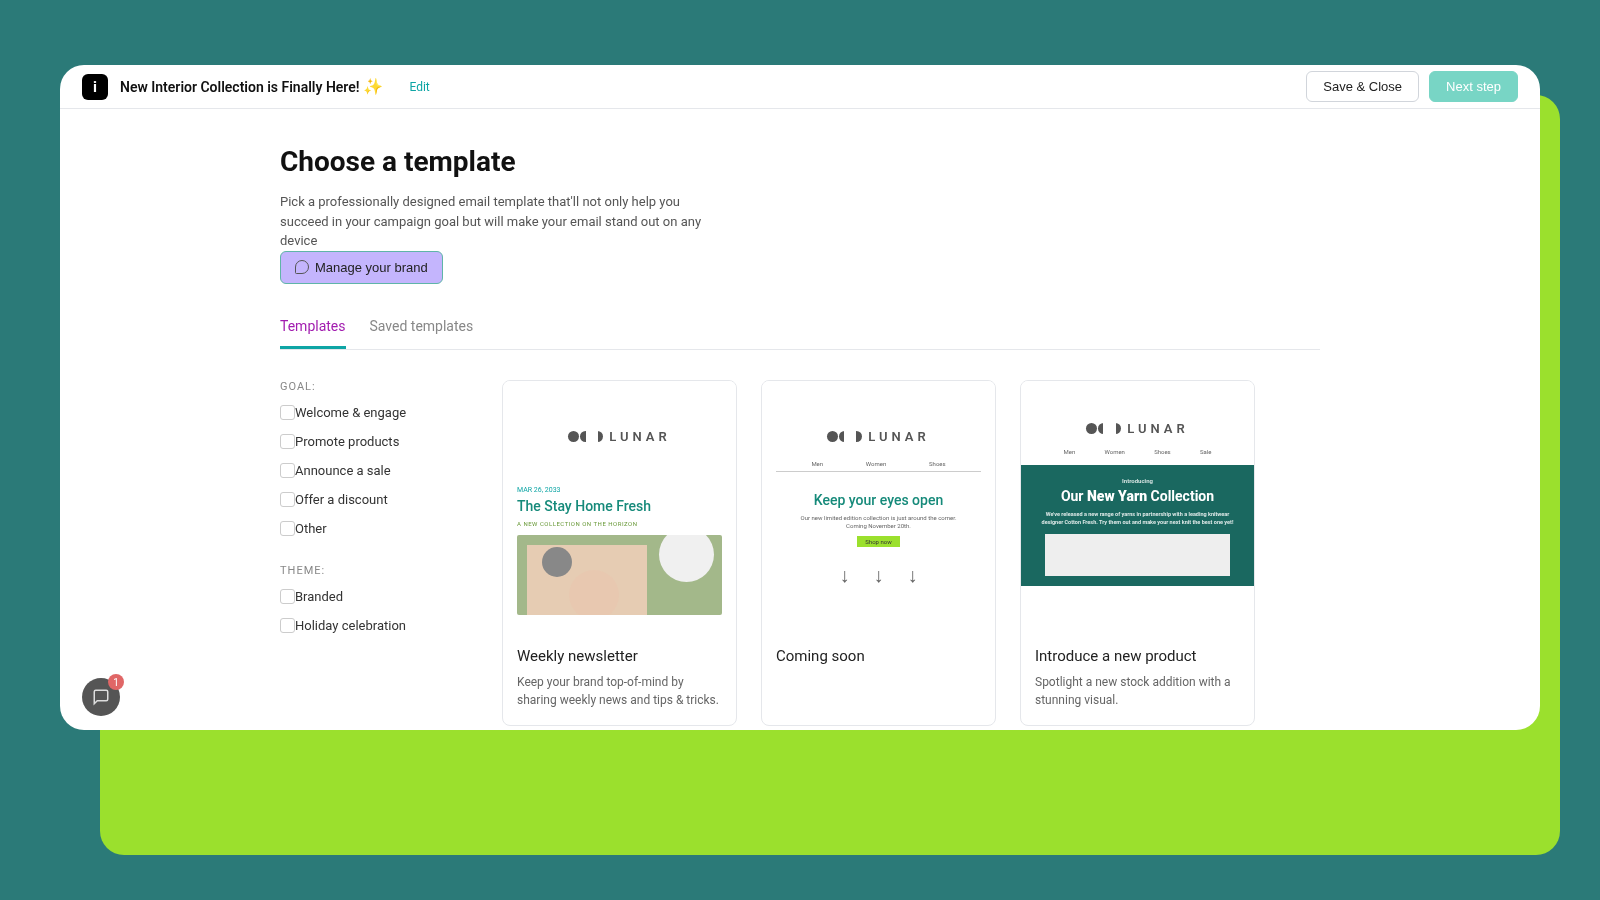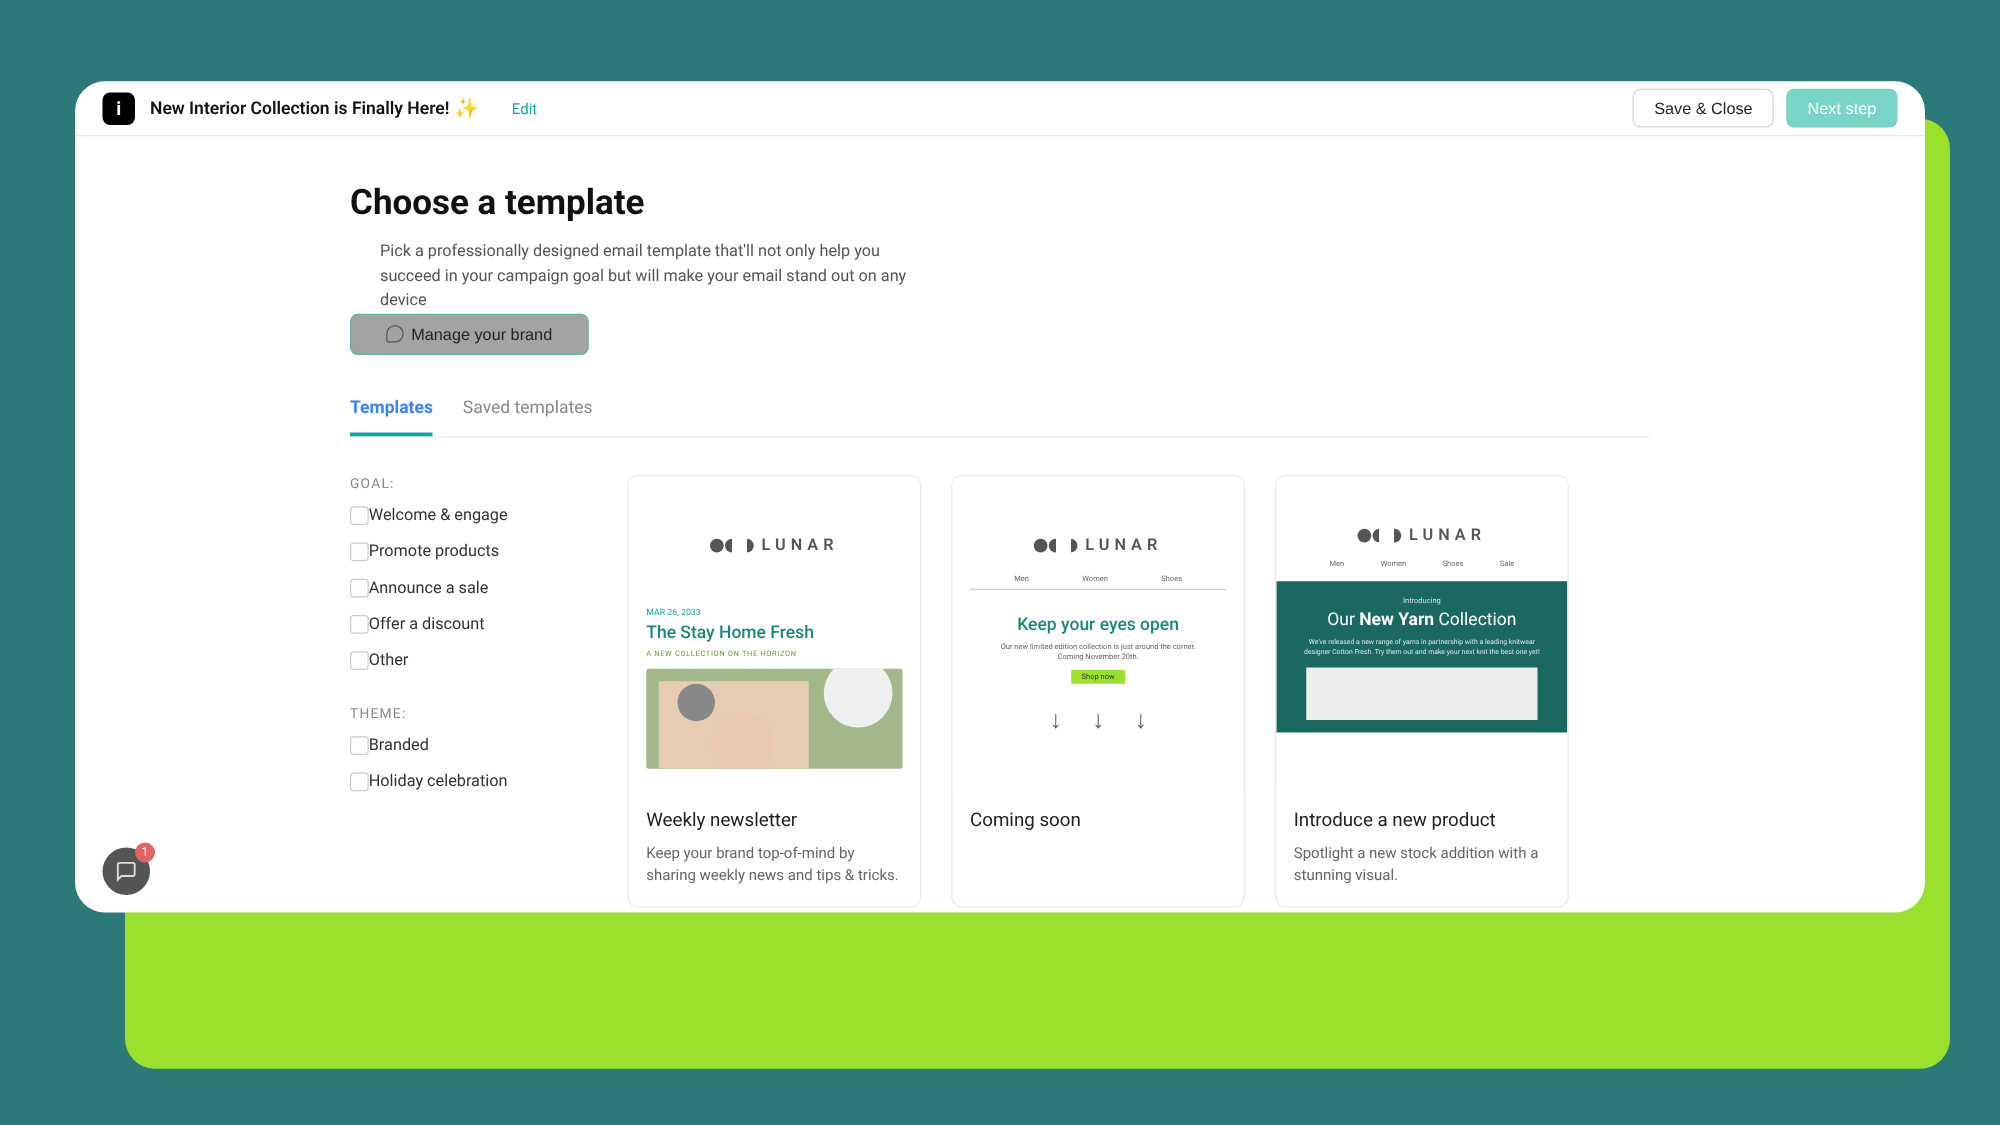--- a/index.html
+++ b/index.html
@@ -91,26 +91,25 @@
     font-size: 28px;
     font-weight: 700;
     color: #111;
     margin-bottom: 14px;
   }
   .page-subtitle {
     font-size: 13px;
     color: #555;
     max-width: 440px;
     line-height: 1.5;
-    margin-left: 24px;
   }
   .manage-brand-btn {
     border: 1px solid #5fb5a8;
-    background: #a3a3a3;
-    padding: 8px 28px;
+    background: #c4b5fd;
+    padding: 8px 14px;
     border-radius: 6px;
     font-size: 13px;
     cursor: pointer;
     display: flex;
     align-items: center;
     gap: 6px;
     color: #222;
   }
   .manage-brand-btn .palette-icon {
     width: 14px; height: 14px;
@@ -125,22 +124,22 @@
     border-bottom: 1px solid #e5e7eb;
     margin-top: 34px;
   }
   .tab {
     font-size: 14px;
     padding: 0 0 12px 0;
     cursor: pointer;
     color: #888;
   }
   .tab.active {
-    color: #3b82f6;
-    font-weight: 700;
+    color: #a21caf;
+    font-weight: 400;
     border-bottom: 3px solid #0ea5a5;
   }
   
   .body-row {
     display: flex;
     margin-top: 30px;
     gap: 42px;
   }
   .filters { width: 180px; flex-shrink: 0; }
   .filter-group-title {
@@ -235,21 +234,21 @@
   .p1-img .mat { position: absolute; left: 10px; top: 10px; width: 120px; height: 70px; background: #e6ccb3; }
   .p1-img .bowl1 { position: absolute; right: 8px; top: -8px; width: 55px; height: 55px; background: #f0f0f0; border-radius: 50%; }
   .p1-img .bowl2 { position: absolute; left: 52px; bottom: -5px; width: 50px; height: 50px; background: #e8c8b0; border-radius: 50%; }
   .p1-img .bowl3 { position: absolute; left: 25px; top: 12px; width: 30px; height: 30px; background: #888; border-radius: 50%; }
   
   .p2-headline { text-align: center; color: #168a7a; font-size: 14px; margin-top: 20px; font-weight: 500; }
   .p2-sub { text-align: center; font-size: 6px; color: #666; margin-top: 6px; padding: 0 30px; line-height: 1.4; }
   .p2-btn { display: block; margin: 6px auto 0; background: #9be02d; color: #333; font-size: 6px; padding: 2px 8px; width: fit-content; }
   .p2-arrows { display: flex; justify-content: center; gap: 24px; margin-top: 16px; color: #666; font-size: 20px; }
   
-  .p3-hero { background: #1a6860; color: #fff; text-align: center; padding: 12px 10px 10px; margin-top: 6px; }
+  .p3-hero { background: #1a6860; color: #fff; text-align: center; padding: 12px 10px 10px; margin-top: 6px; font-weight: bold; }
   .p3-intro { font-size: 6px; opacity: 0.8; }
   .p3-headline { font-size: 14px; margin-top: 4px; }
   .p3-sub { font-size: 5.5px; margin-top: 6px; opacity: 0.85; line-height: 1.5; padding: 0 8px; }
   .p3-img { margin: 8px 14px 0; height: 42px; background: #eee; }
   
   .chat-bubble {
     position: absolute;
     left: 22px;
     bottom: 14px;
     width: 38px; height: 38px;

